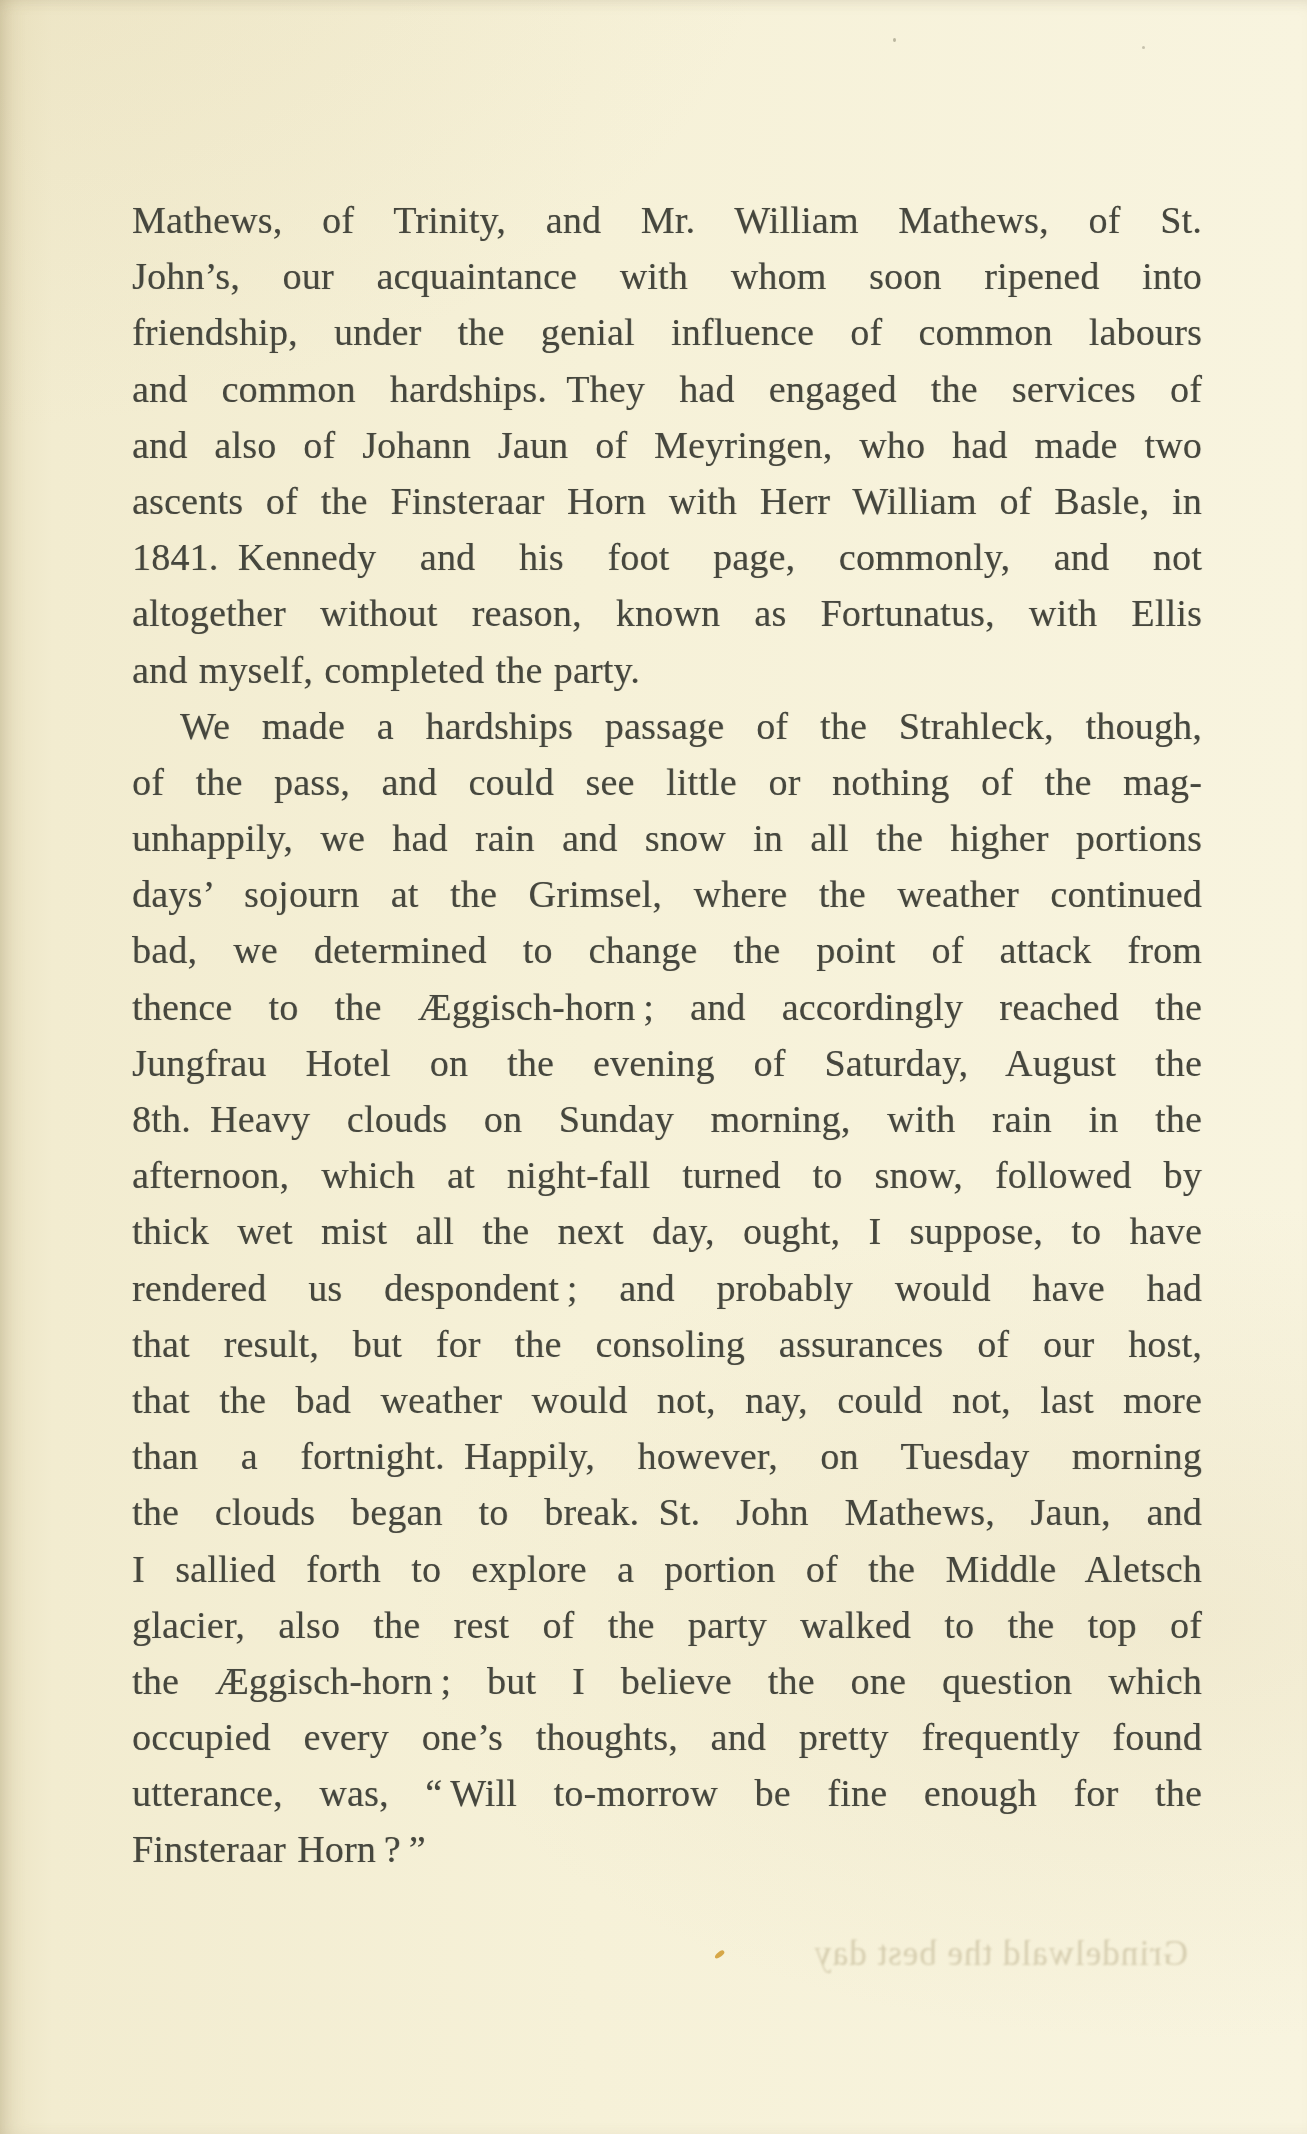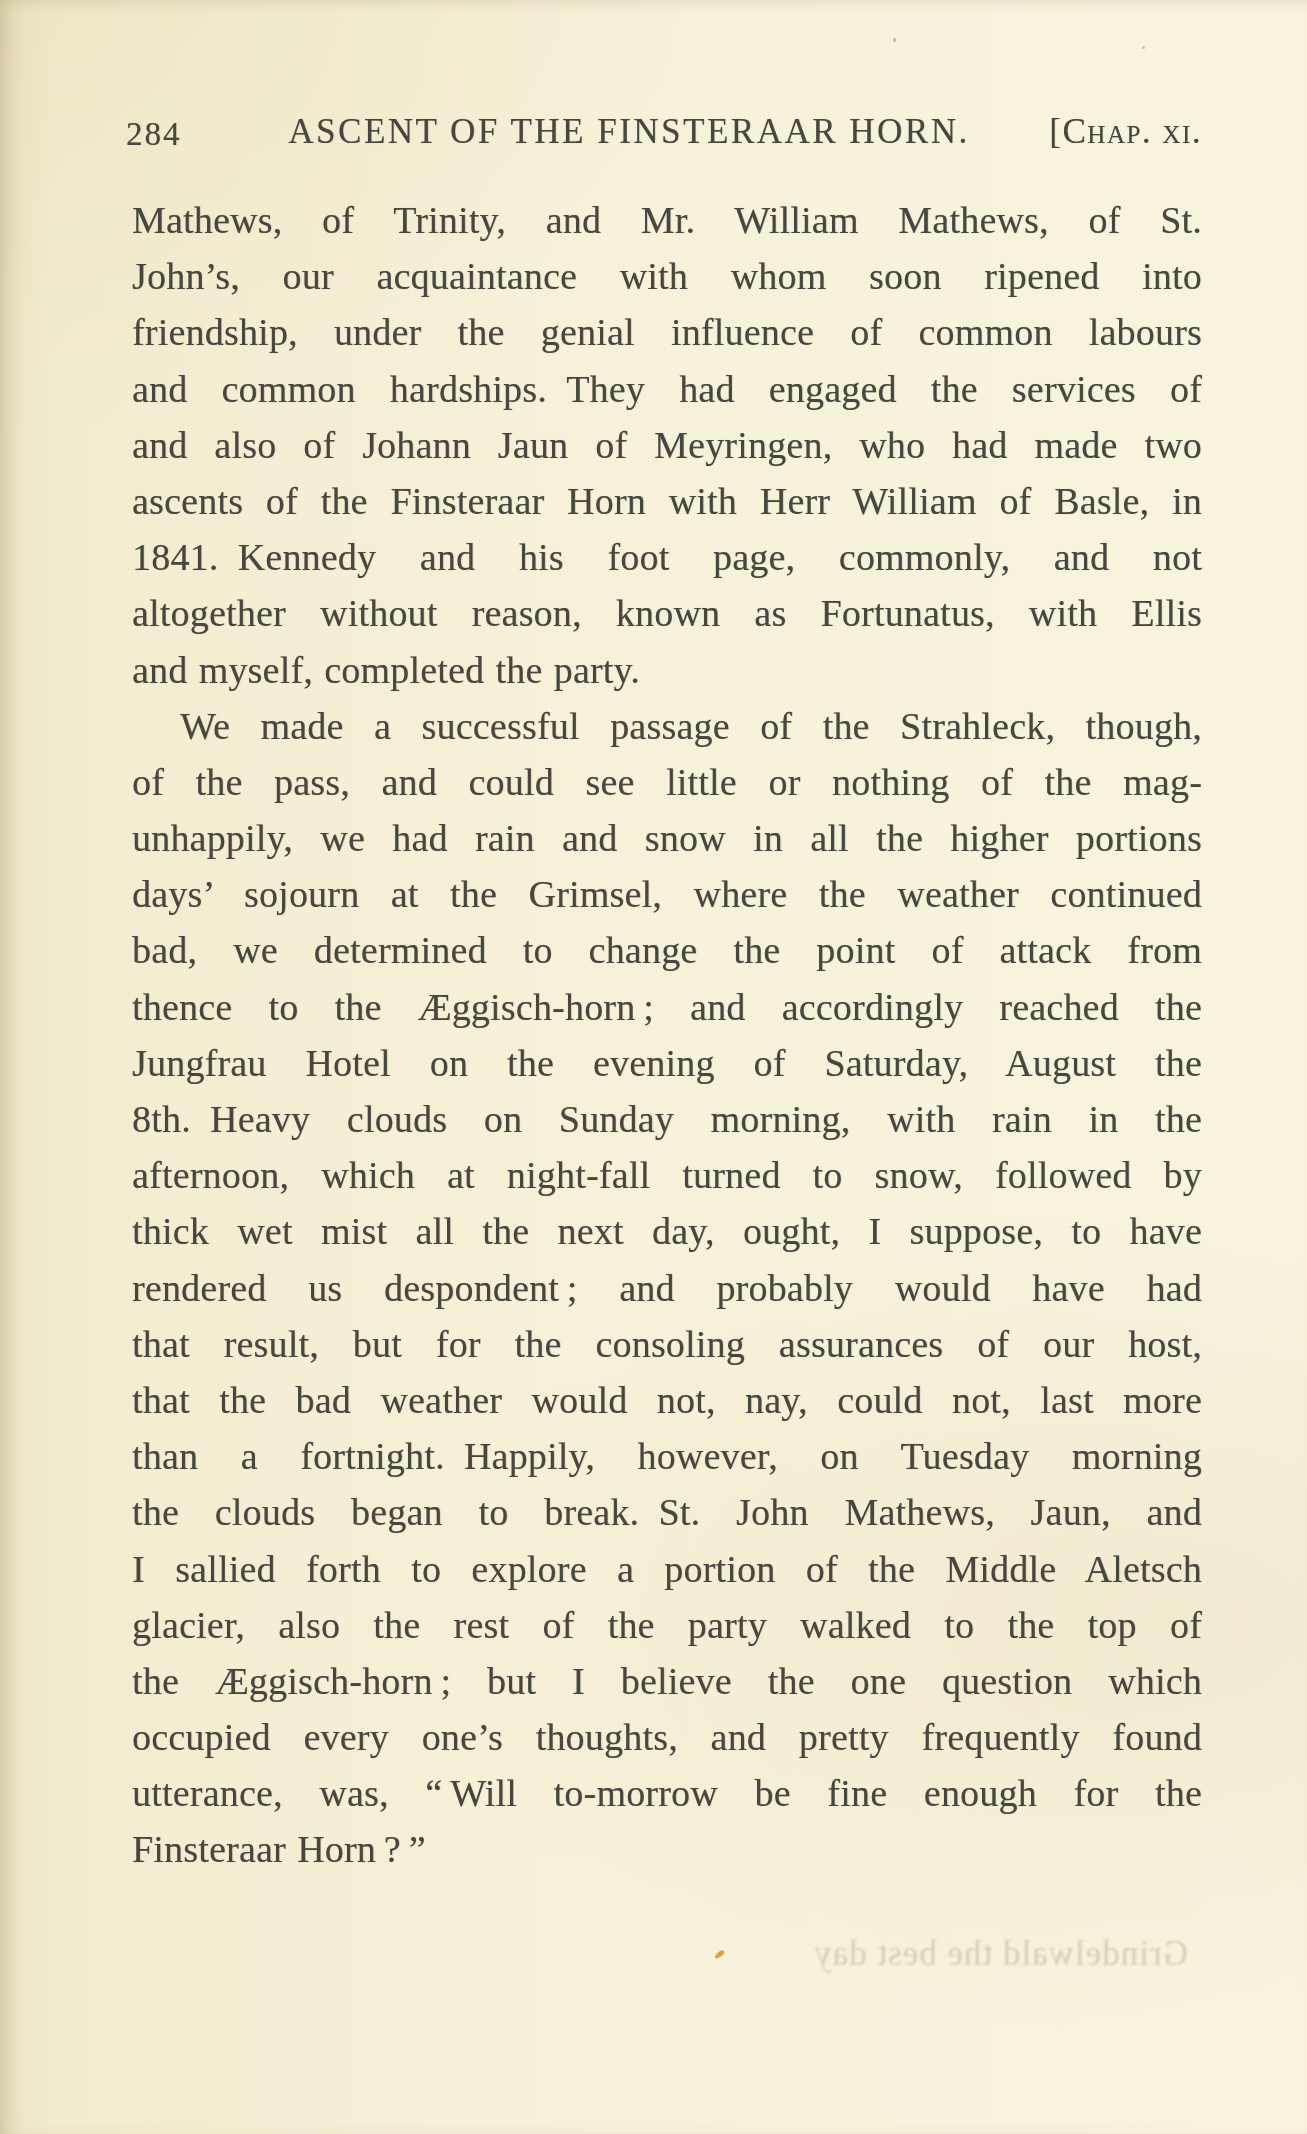--- a/index.html
+++ b/index.html
@@ -39,37 +39,32 @@
   .speck-amber{left:714px;top:1952px;width:11px;height:5px;background:#d09a2e;
     border-radius:60% 40% 50% 50%;transform:rotate(-35deg);opacity:.85;}
   .fleck1{left:893px;top:38px;width:3px;height:4px;background:#7d7a64;opacity:.5;}
   .fleck2{left:1142px;top:46px;width:3px;height:3px;background:#8a8670;opacity:.45;}
 </style>
 </head>
 <body>
 
 <div class="page">
 
-  <div class="header">
-    <span class="pagenum">284</span>
-    <span class="runtitle">ASCENT OF THE FINSTERAAR HORN.</span>
-    <span class="chap">[Chap. xi.</span>
-  </div>
 
   <div class="textblock">
     <div class="ln">Mathews, of Trinity, and Mr. William Mathews, of St.</div>
     <div class="ln">John’s, our acquaintance with whom soon ripened into</div>
     <div class="ln">friendship, under the genial influence of common labours</div>
     <div class="ln">and common hardships. They had engaged the services of</div>
     <div class="ln">and also of Johann Jaun of Meyringen, who had made two</div>
     <div class="ln">ascents of the Finsteraar Horn with Herr William of Basle, in</div>
     <div class="ln">1841. Kennedy and his foot page, commonly, and not</div>
     <div class="ln">altogether without reason, known as Fortunatus, with Ellis</div>
     <div class="ln pend">and myself, completed the party.</div>
-    <div class="ln ind">We made a successful passage of the Strahleck, though,</div>
+    <div class="ln ind">We made a hardships passage of the Strahleck, though,</div>
     <div class="ln">of the pass, and could see little or nothing of the mag-</div>
     <div class="ln">unhappily, we had rain and snow in all the higher portions</div>
     <div class="ln">days’ sojourn at the Grimsel, where the weather continued</div>
     <div class="ln">bad, we determined to change the point of attack from</div>
     <div class="ln">thence to the Æggisch-horn ; and accordingly reached the</div>
     <div class="ln">Jungfrau Hotel on the evening of Saturday, August the</div>
     <div class="ln">8th. Heavy clouds on Sunday morning, with rain in the</div>
     <div class="ln">afternoon, which at night-fall turned to snow, followed by</div>
     <div class="ln">thick wet mist all the next day, ought, I suppose, to have</div>
     <div class="ln">rendered us despondent ; and probably would have had</div>

